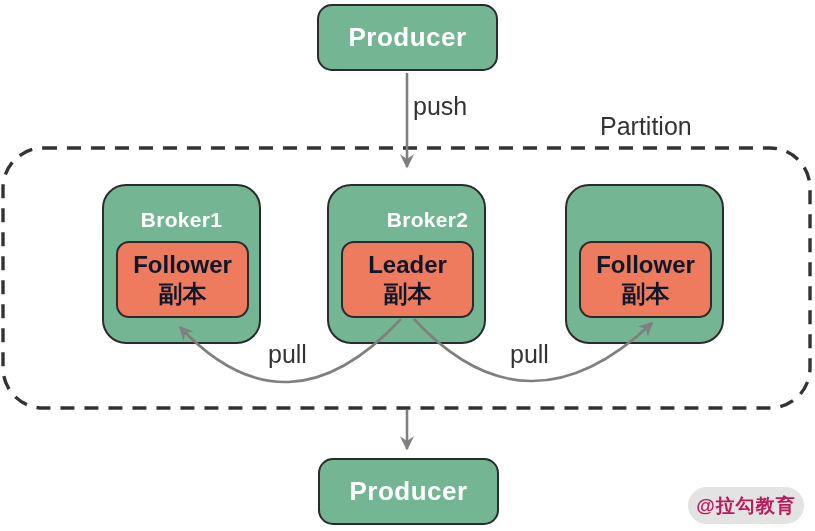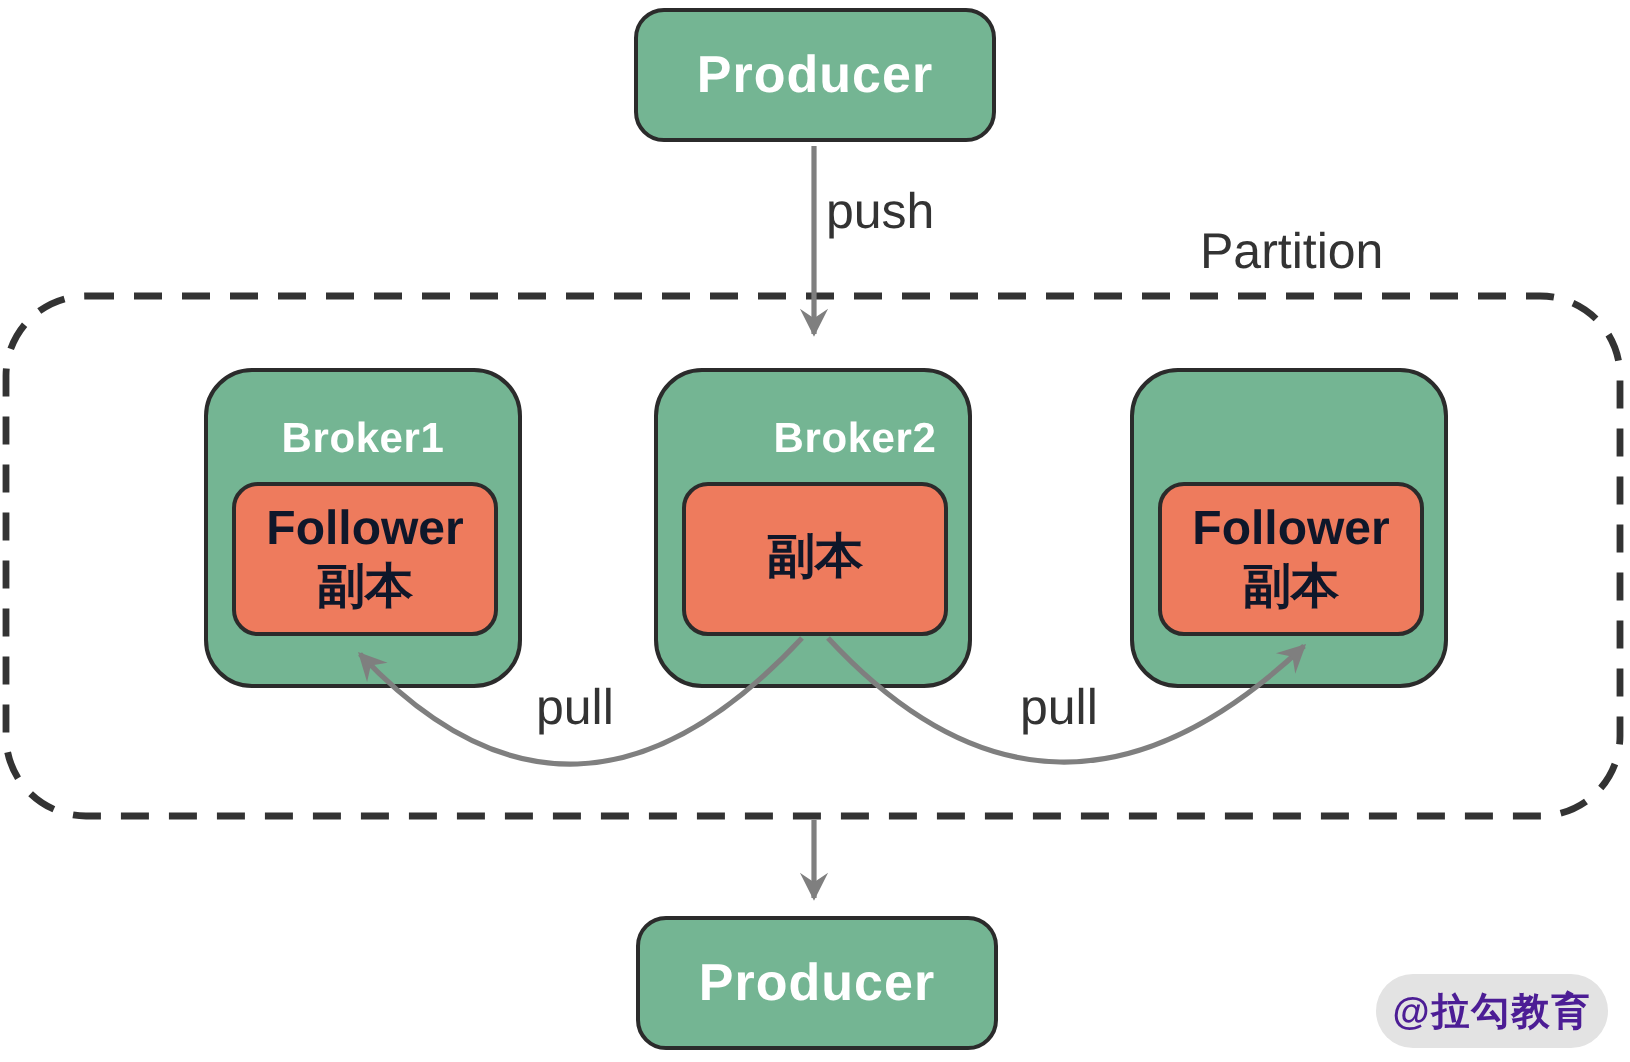--- a/index.html
+++ b/index.html
@@ -37,21 +37,21 @@
     position:absolute;color:#333333;font-size:25px;z-index:4;white-space:nowrap;
   }
   .label-push{left:413px;top:92px;text-align:center;}
   .label-partition{left:600px;top:112px;}
   .label-pull-left{left:268px;top:340px;}
   .label-pull-right{left:510px;top:340px;}
   .watermark{
     position:absolute;left:688px;top:487px;width:116px;height:37px;
     background:#e3e3e3;border-radius:19px;z-index:5;
     display:flex;align-items:center;justify-content:center;
-    color:#4c1d95;font-size:19px;font-weight:600;letter-spacing:1px;
+    color:#be185d;font-size:19px;font-weight:600;letter-spacing:1px;
   }
 </style>
 </head>
 <body>
 
 <div class="stage">
 
   <svg class="layer-svg" viewBox="0 0 815 531">
     <defs>
       <marker id="arrow" viewBox="0 0 12 12" refX="10" refY="6" markerWidth="6.5" markerHeight="6.5" orient="auto-start-reverse" markerUnits="strokeWidth">
@@ -78,20 +78,21 @@
     <div class="broker-name">Broker1</div>
     <div class="replica">
       <span>Follower</span>
       <span>副本</span>
     </div>
   </div>
 
   <div class="node broker broker2">
     <div class="broker-name">Broker2</div>
     <div class="replica">
+      <span>Leader</span>
       <span>副本</span>
     </div>
   </div>
 
   <div class="node broker broker3">
     <div class="replica">
       <span>Follower</span>
       <span>副本</span>
     </div>
   </div>

